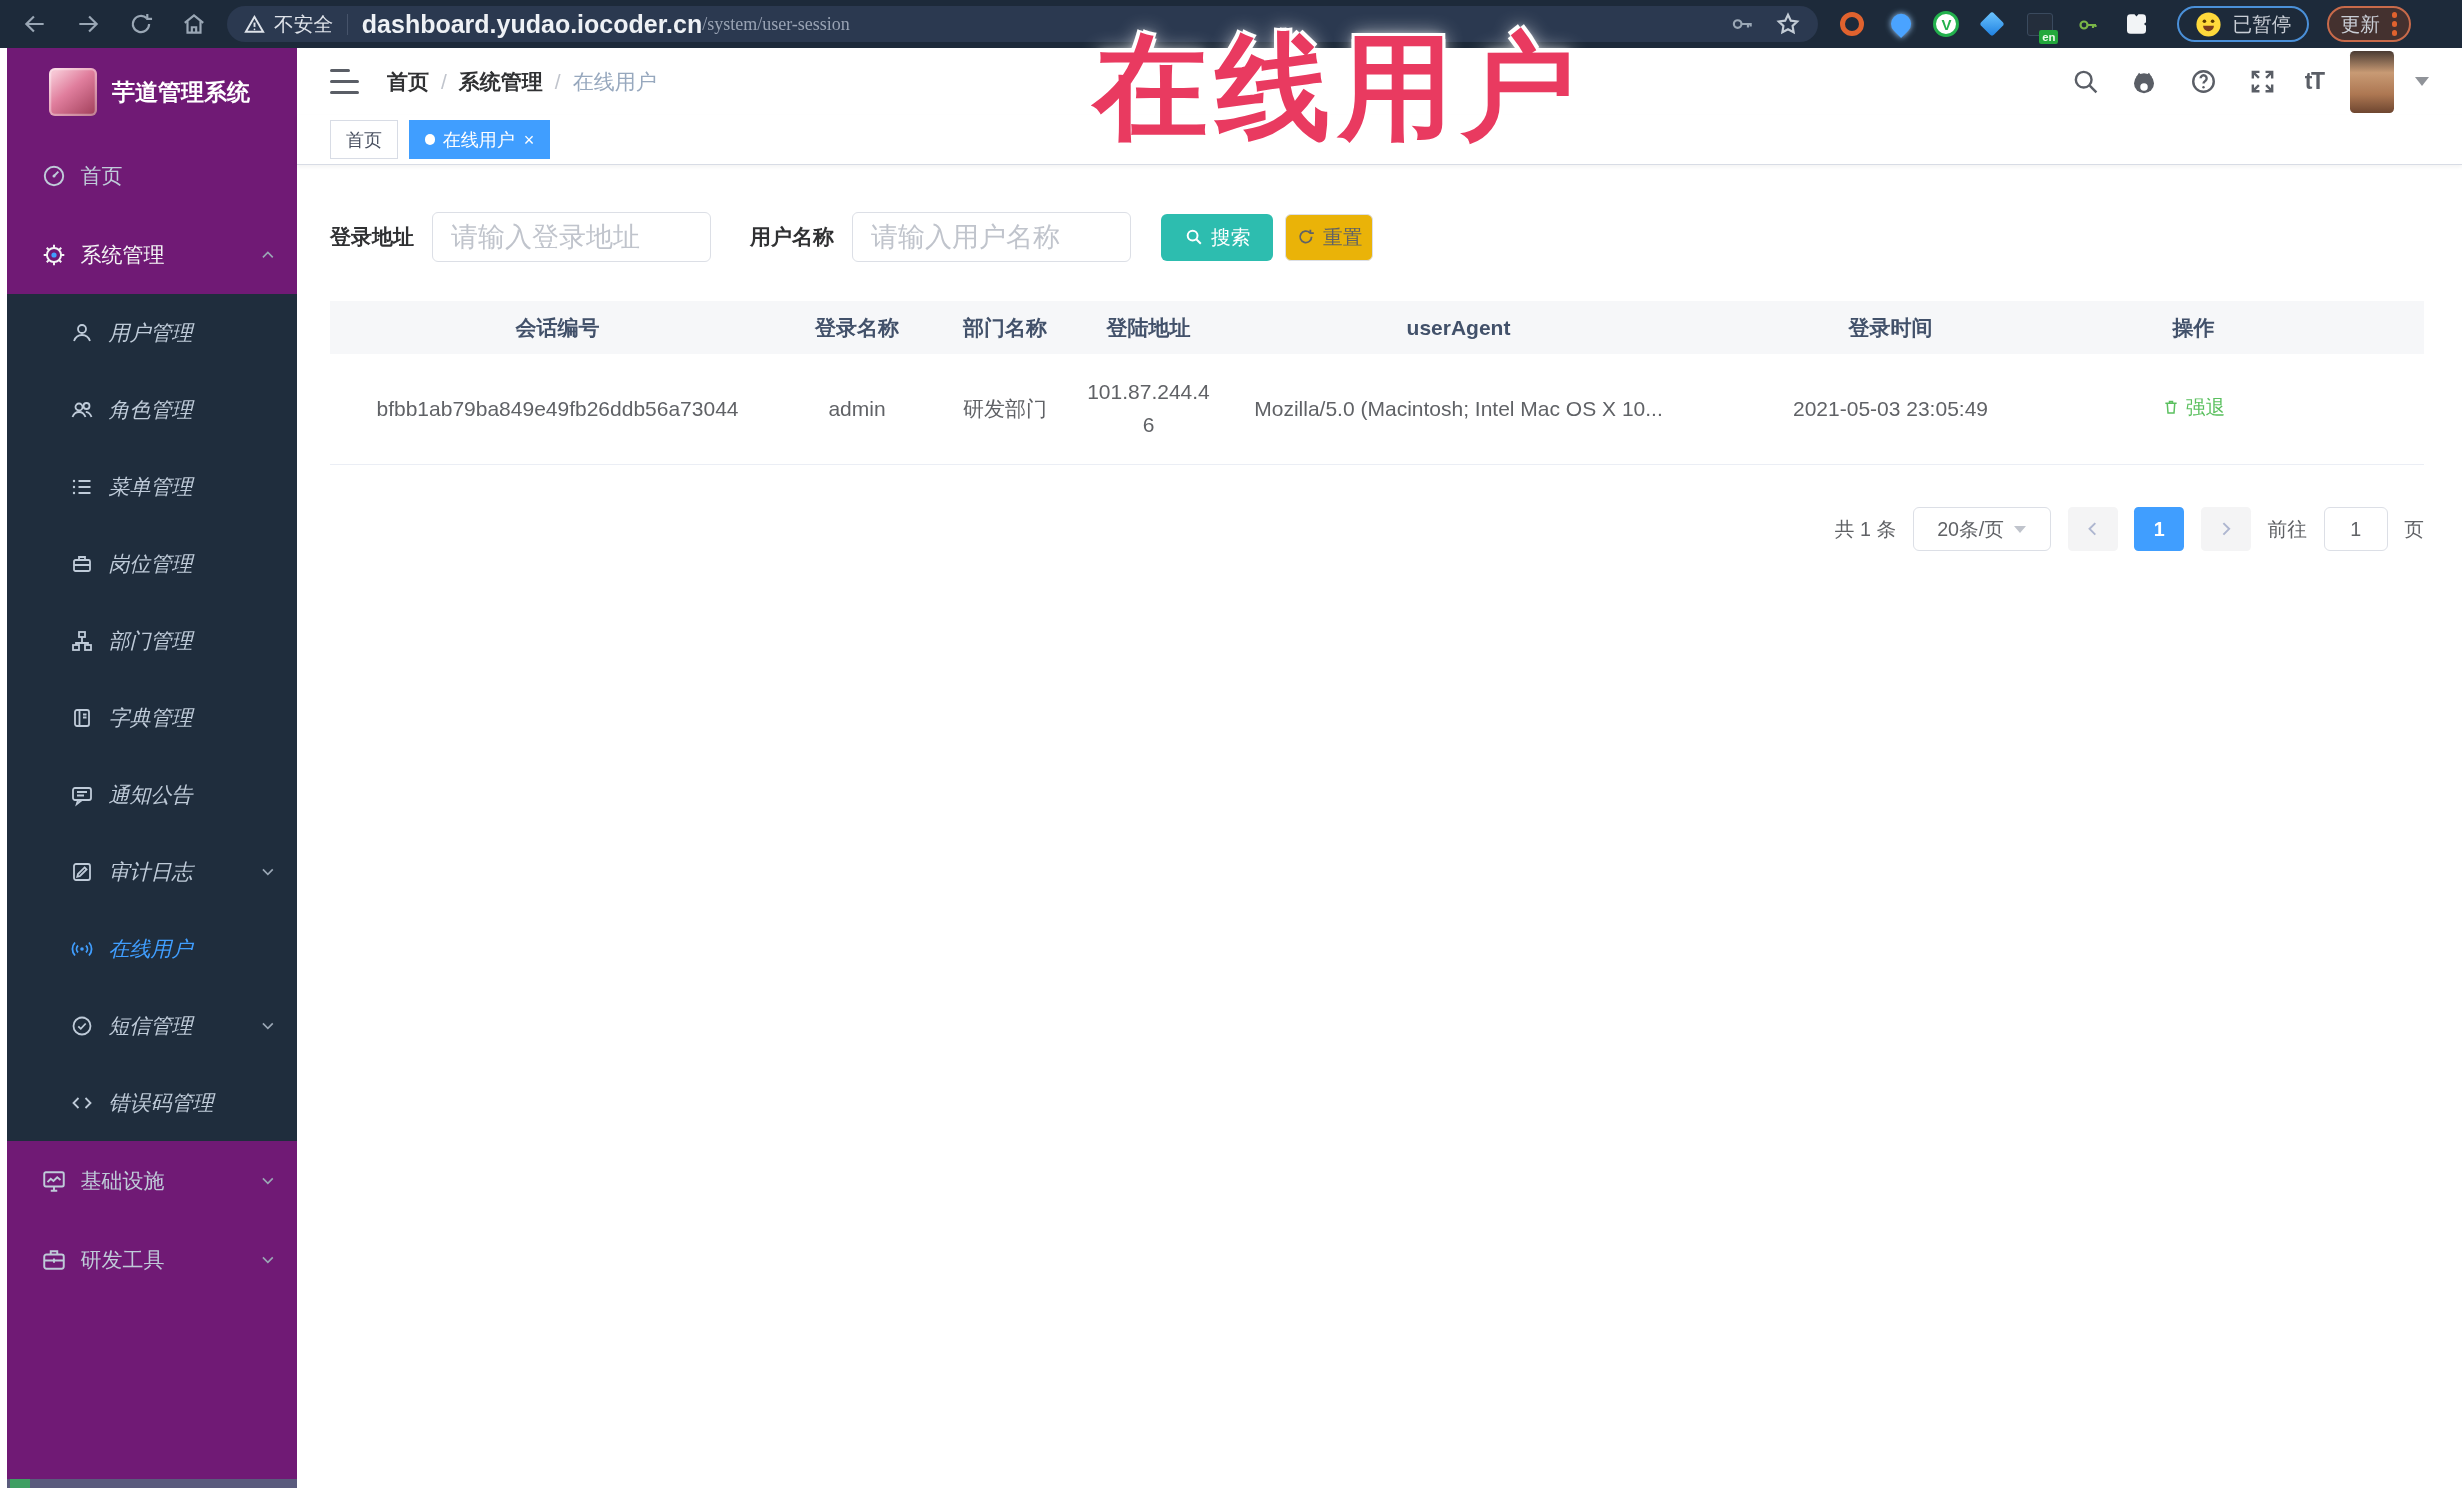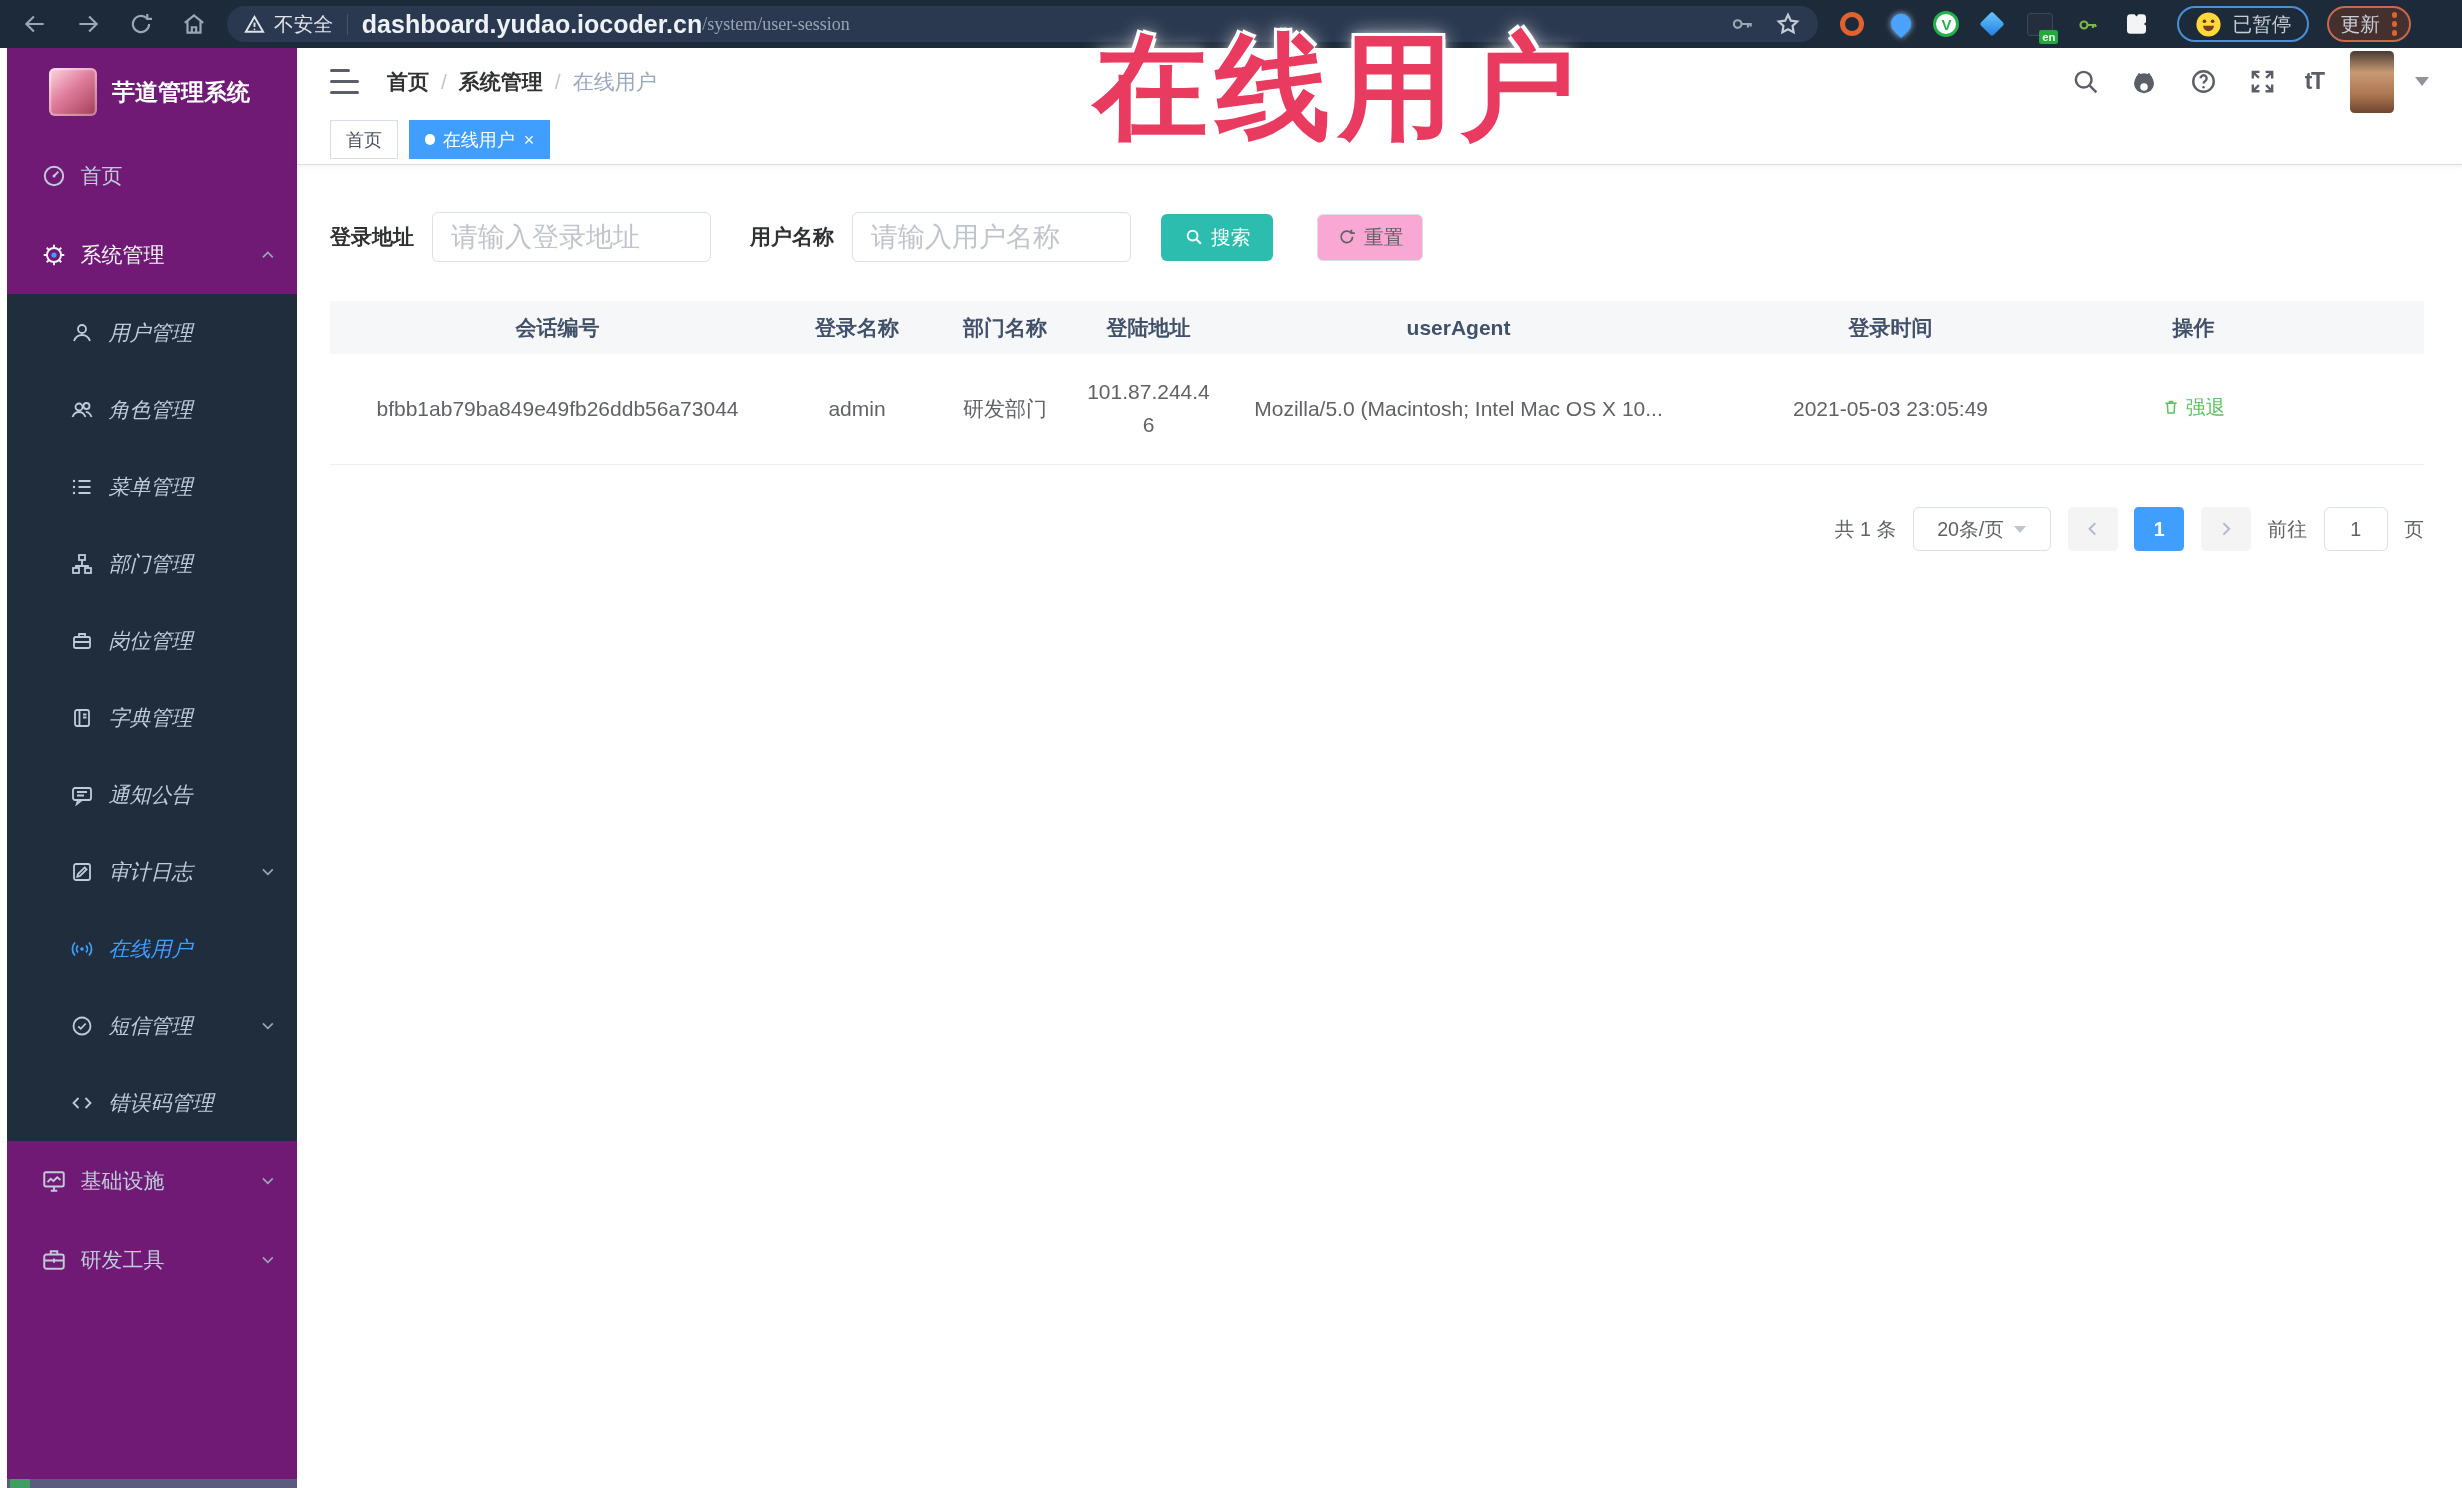--- a/index.html
+++ b/index.html
@@ -99,21 +99,21 @@
 
   .content { padding:47px 38px 0 33px; }
 
   .filter-row { display:flex; align-items:center; }
   .filter-label { font-size:21px; font-weight:700; color:#303133; margin-right:18px; }
   .filter-input { width:279px; height:50px; border:1.5px solid #dcdfe6; border-radius:6px; padding:0 18px; font-size:27px; color:#606266; outline:none; font-family:inherit; }
   .filter-input::placeholder { color:#c0c4cc; }
   .gap-lg { width:39px; }
   .btn { height:47px; display:flex; align-items:center; justify-content:center; gap:7.6px; border-radius:6px; font-size:19.7px; cursor:pointer; border:1.5px solid transparent; }
   .btn-search { width:112px; background:#2dbdaf; color:#fff; margin-left:30px; }
-  .btn-reset { width:106px; background:#f9a8d4; color:#606266; border-color:#dcdfe6; margin-left:44px; }
+  .btn-reset { width:88px; background:#eab308; color:#606266; border-color:#dcdfe6; margin-left:12px; }
 
   .table { margin-top:39px; width:2094px; }
   .thead { display:flex; background:#f6f7f9; height:53px; align-items:center; }
   .th { font-size:21px; font-weight:700; color:#42516a; text-align:center; }
   .trow { display:flex; align-items:center; min-height:111px; border-bottom:1.5px solid #ebeef5; background:#fff; }
   .td { font-size:21px; color:#606266; text-align:center; line-height:1.55; }
   .c-session { width:455px; }
   .c-name { width:144px; }
   .c-dept { width:152px; }
   .c-addr { width:135px; word-break:break-all; padding:0 3px; }
@@ -300,36 +300,36 @@
             <circle cx="4" cy="6" r="1.2" fill="currentColor" stroke="none"></circle>
             <circle cx="4" cy="12" r="1.2" fill="currentColor" stroke="none"></circle>
             <circle cx="4" cy="18" r="1.2" fill="currentColor" stroke="none"></circle>
           </svg>
       </span>
       <span>菜单管理</span>
     </div>
     <div class="side-item">
       <span class="icon">
         <svg width="24" height="24" viewBox="0 0 24 24" fill="none" stroke="currentColor" stroke-width="1.8">
+            <rect x="4" y="8" width="16" height="11" rx="1.5"></rect>
+            <path d="M9 8V5h6v3M4 13h16"></path>
+          </svg>
+      </span>
+      <span>岗位管理</span>
+    </div>
+    <div class="side-item">
+      <span class="icon">
+        <svg width="24" height="24" viewBox="0 0 24 24" fill="none" stroke="currentColor" stroke-width="1.8">
             <rect x="9" y="3" width="6" height="5"></rect>
             <rect x="3" y="16" width="6" height="5"></rect>
             <rect x="15" y="16" width="6" height="5"></rect>
             <path d="M12 8v4M6 16v-2h12v2M12 12v2"></path>
           </svg>
       </span>
       <span>部门管理</span>
-    </div>
-    <div class="side-item">
-      <span class="icon">
-        <svg width="24" height="24" viewBox="0 0 24 24" fill="none" stroke="currentColor" stroke-width="1.8">
-            <rect x="4" y="8" width="16" height="11" rx="1.5"></rect>
-            <path d="M9 8V5h6v3M4 13h16"></path>
-          </svg>
-      </span>
-      <span>岗位管理</span>
     </div>
     <div class="side-item">
       <span class="icon">
         <svg width="24" height="24" viewBox="0 0 24 24" fill="none" stroke="currentColor" stroke-width="1.8">
             <rect x="5" y="4" width="14" height="16" rx="2"></rect>
             <path d="M9.5 4v16M13 8.5h3.5M13 11.5h3.5"></path>
           </svg>
       </span>
       <span>字典管理</span>
     </div>

